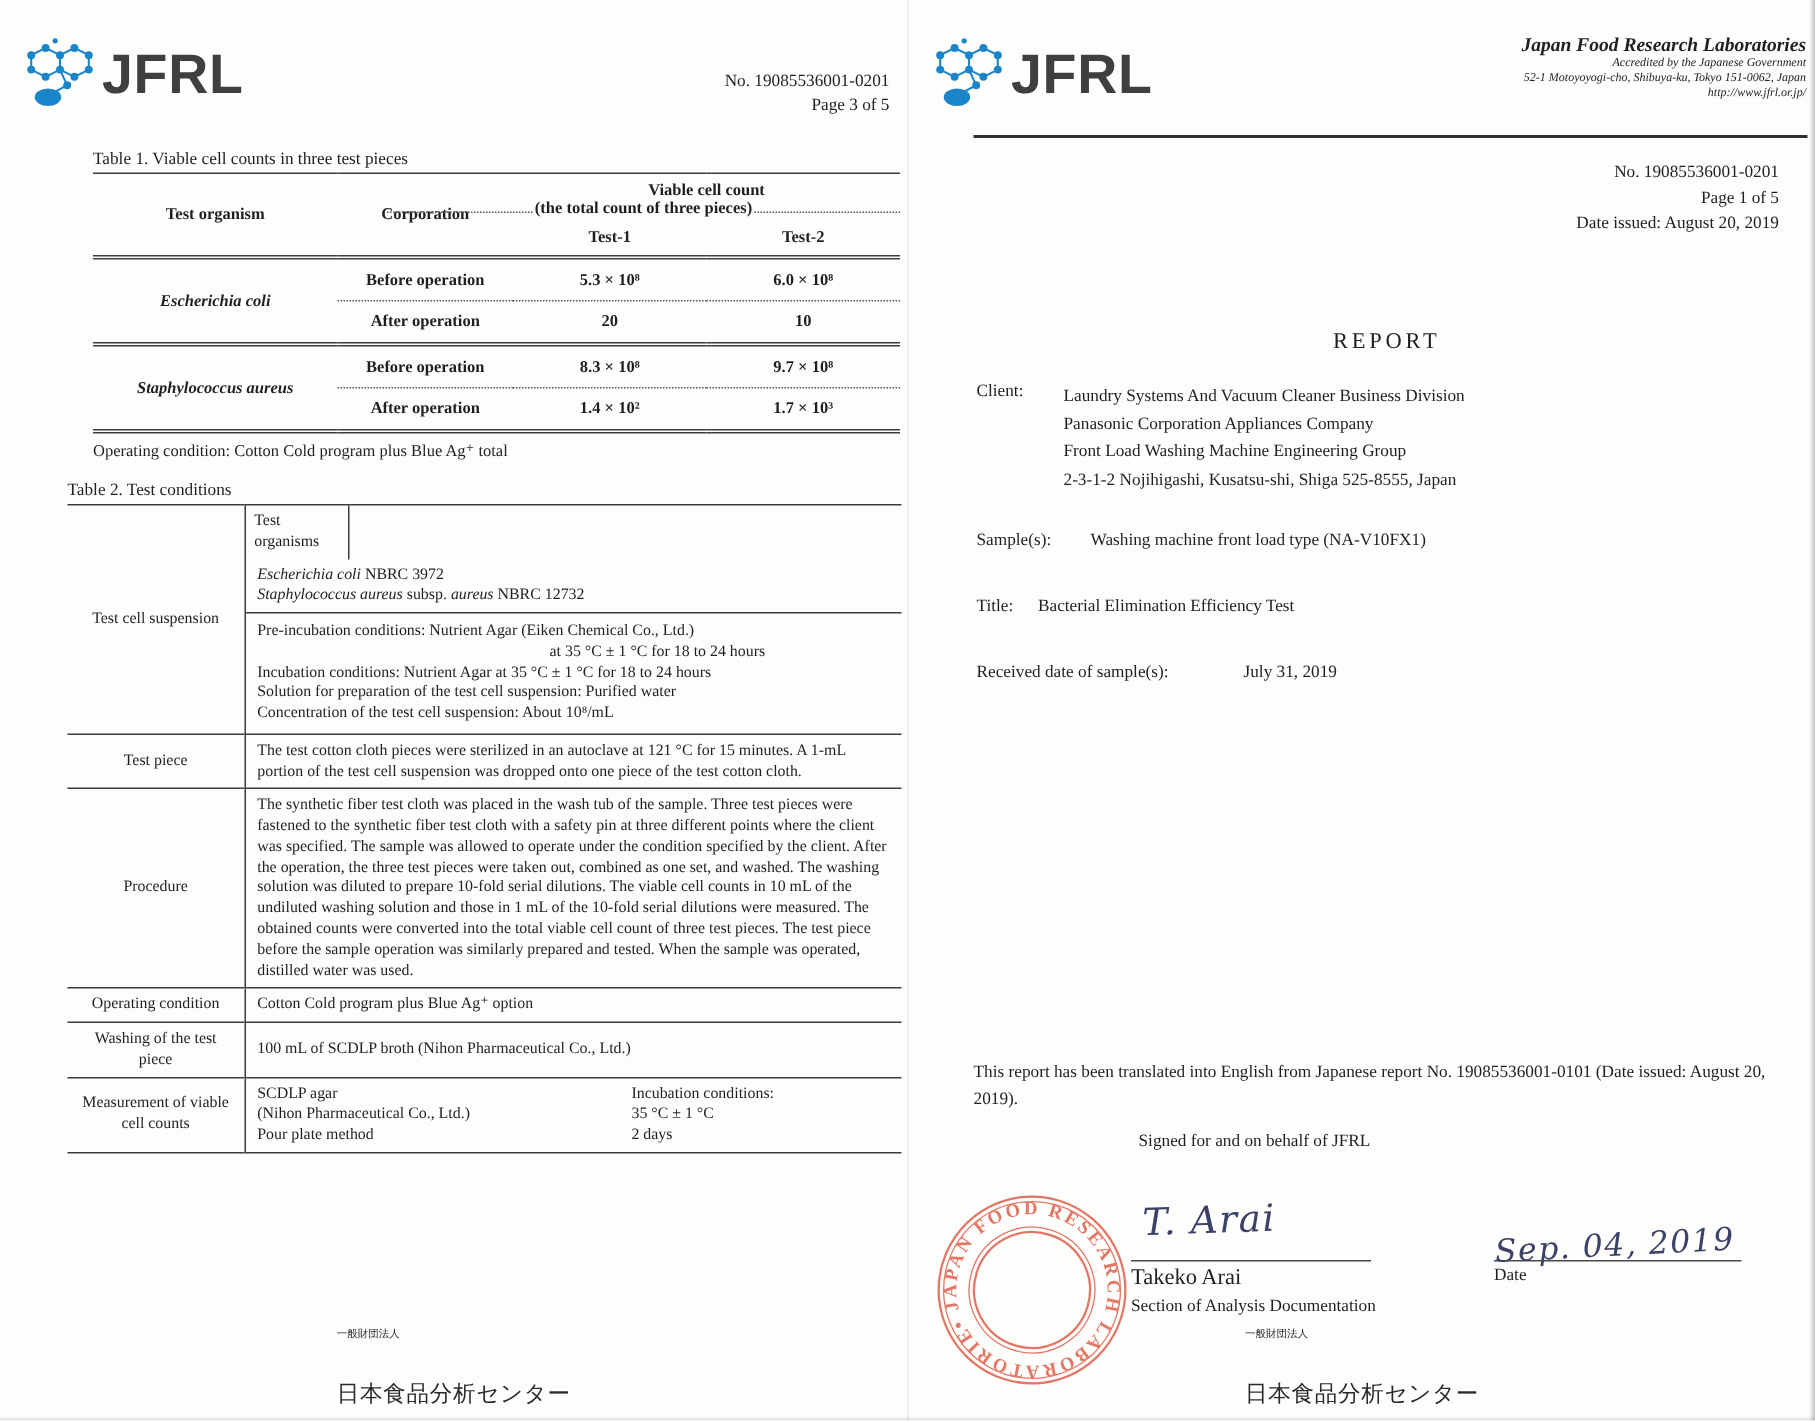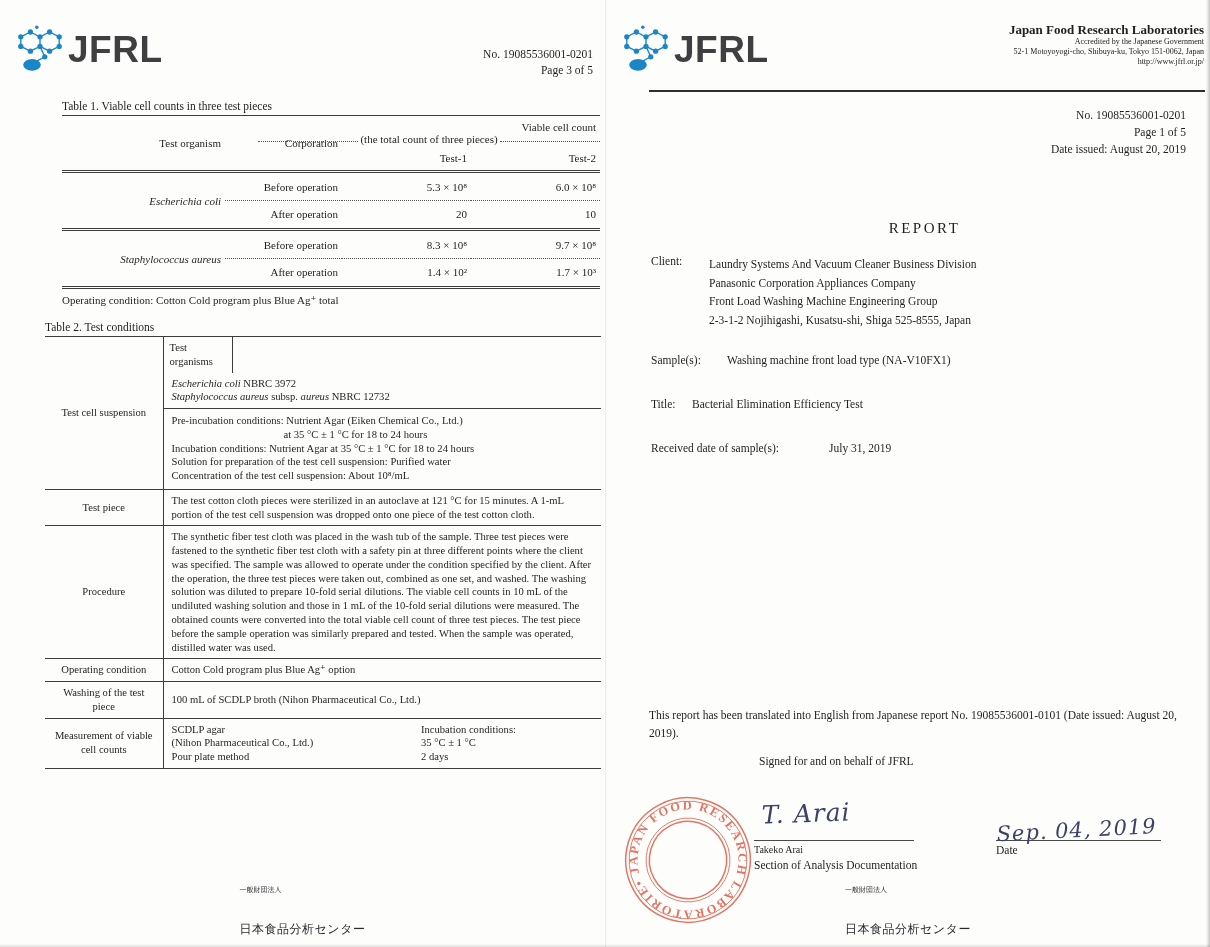--- a/index.html
+++ b/index.html
@@ -29,21 +29,21 @@
 
   
   .docmeta { position:absolute; right:12px; text-align:right; line-height:16px; font-size:11.5px; }
   .pl-docmeta { top:46px; }
 
   .t1-wrap { position:absolute; left:62px; top:100px; width:538px; }
   .tbl-title { text-align:left; font-size:11.5px; margin-bottom:3px; }
 
   table { border-collapse:collapse; width:100%; }
   .t1 { border-top:1.6px solid #3d3d3d; font-size:11px; }
-  .t1 th, .t1 td { font-weight:normal; text-align:right; vertical-align:middle; padding:3px 4px;margin-top:16px; }
+  .t1 th, .t1 td { font-weight:bold; text-align:center; vertical-align:middle; padding:3px 4px;margin-top:16px; }
   .t1 .hdr-span { border-bottom:3px double #3d3d3d; }
   .t1 .grp-line1 { padding-top:2px; }
   .grp-line2 { display:flex; align-items:flex-end; }
   .grp-line2 .leader { flex:1; border-bottom:1.2px dotted #555; margin-bottom:3px; }
   .grp-line2 .leader.ext-l { margin-left:-88px; }
   .grp-line2 .leader.ext-r { margin-right:-4px; }
   .grp-line2 .grp-txt { padding:0 2px; white-space:nowrap; }
   .t1 .subhdr td { padding:4px 4px 6px; border-bottom:3px double #3d3d3d; }
   .t1 .row-before td { padding-top:8px; padding-bottom:7px; }
   .t1 .row-before td.dotted { border-bottom:1.2px dotted #555; }
@@ -57,28 +57,28 @@
   .t2 td { vertical-align:middle; border-top:1.3px solid #3d3d3d; line-height:1.3; }
   .t2 tr:first-child td { border-top:none; }
   .t2 .lbl { width:118px; text-align:center; padding:4px 6px; }
   .t2 .cnt { border-left:1.3px solid #3d3d3d; padding:4px 8px; }
   .t2 .cnt0 { border-left:1.3px solid #3d3d3d; padding:0; vertical-align:top; }
   .orgrow { display:flex; border-bottom:1.3px solid #3d3d3d;flex-direction:column; }
   .orgrow .olabel { width:69px; border-right:1.3px solid #3d3d3d; padding:4px 6px; }
   .orgrow .onames { flex:1; padding:4px 8px; }
   .it { font-style:italic; }
   .susp-text { padding:5px 8px 6px; }
-  .susp-text .indent { padding-left:112px; }
+  .susp-text .indent { padding-left:112px;text-align:center; }
   .meas { display:flex; }
   .meas .m-left { flex:1.45; }
   .meas .m-right { flex:1; }
   .pre { white-space:pre-line; }
 
   
-  .hdr-right { position:absolute; right:6px; top:22px; text-align:right; }
+  .hdr-right { position:absolute; right:6px; top:22px; text-align:right;font-style:italic; }
   .hdr-org { font-weight:700; font-size:13px; line-height:15px; }
   .hdr-sub { font-size:8px; line-height:10px; color:#222; }
   .hdr-rule { position:absolute; left:43px; right:5px; top:90px; height:2px; background:#2f2f2f; }
   .pr-docmeta { top:107px; right:24px; line-height:17px; }
 
   .report-title { position:absolute; left:43px; right:10px; top:199px; text-align:center;
     font-size:15px; letter-spacing:2.5px;margin-top:21px; }
 
   .client-block { position:absolute; left:45px; top:255px; display:flex; font-size:11.5px; }
   .client-label { width:58px; }
@@ -94,32 +94,32 @@
   .stamp { position:absolute; left:16px; top:794px; width:132px; height:132px; }
   .stamp svg { transform:rotate(-118deg); opacity:0.85; }
 
   .sig-block { position:absolute; left:148px; top:798px; width:160px; }
   .handwriting {
     font-family:"DejaVu Serif","Liberation Serif",serif; font-style:italic;
     color:#3c4168; letter-spacing:1px;
   }
   .sig-script { font-size:25px; transform:rotate(-2deg); padding-left:8px; height:44px; }
   .sig-line { border-bottom:1.4px solid #4a4a4a; margin-top:-2px; }
-  .sig-name { font-size:10px; margin-top:3px; }
+  .sig-name { font-size:15px; margin-top:3px; }
   .sig-section { font-size:11.5px; margin-top:4px; white-space:nowrap; }
 
   .date-block { position:absolute; left:390px; top:798px; width:165px; }
   .date-script { font-size:21px; transform:rotate(-3deg); height:44px; display:flex; align-items:flex-end; }
   .date-label { font-size:11.5px; margin-top:3px; }
 
   
   .footer { position:absolute; bottom:10px; left:0; width:100%; text-align:center;
     font-family:"Liberation Sans","DejaVu Sans",sans-serif; color:#2a2a2e; }
   .footer-small { font-size:7px; line-height:8px; text-align:left; display:inline-block; }
-  .footer-main { font-size:12px; letter-spacing:0.5px; font-weight:500; line-height:15px;margin-top:28px; }
+  .footer-main { font-size:15px; letter-spacing:0.5px; font-weight:500; line-height:15px;margin-top:28px; }
 </style>
 </head>
 <body>
 
 <div class="page page-left">
 
   <div class="logo">
     <span>
       <svg width="56" height="56" viewBox="0 0 70 58">
         <g stroke="#1a85c8" stroke-width="1.7" fill="none">

